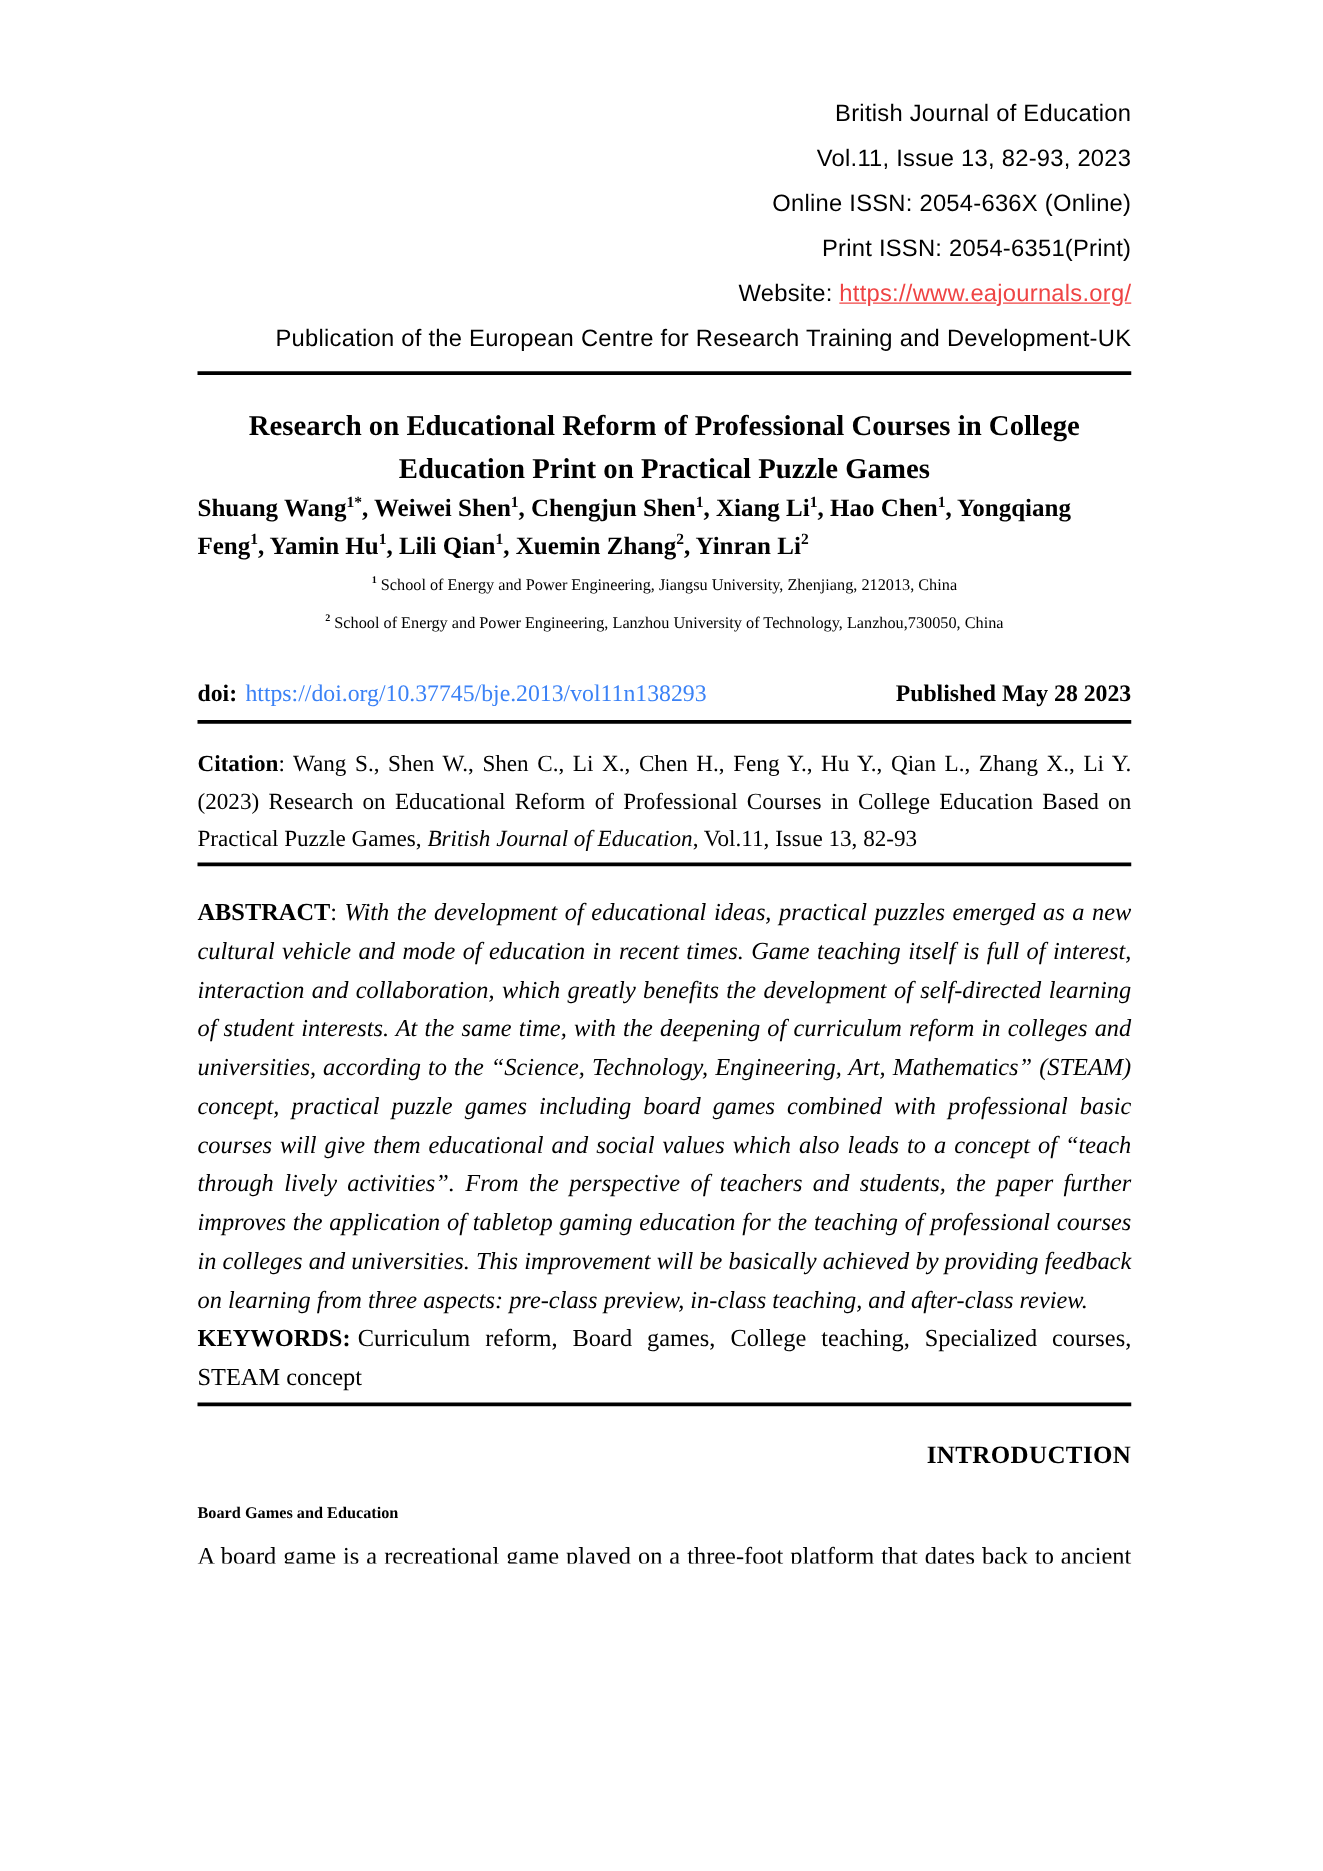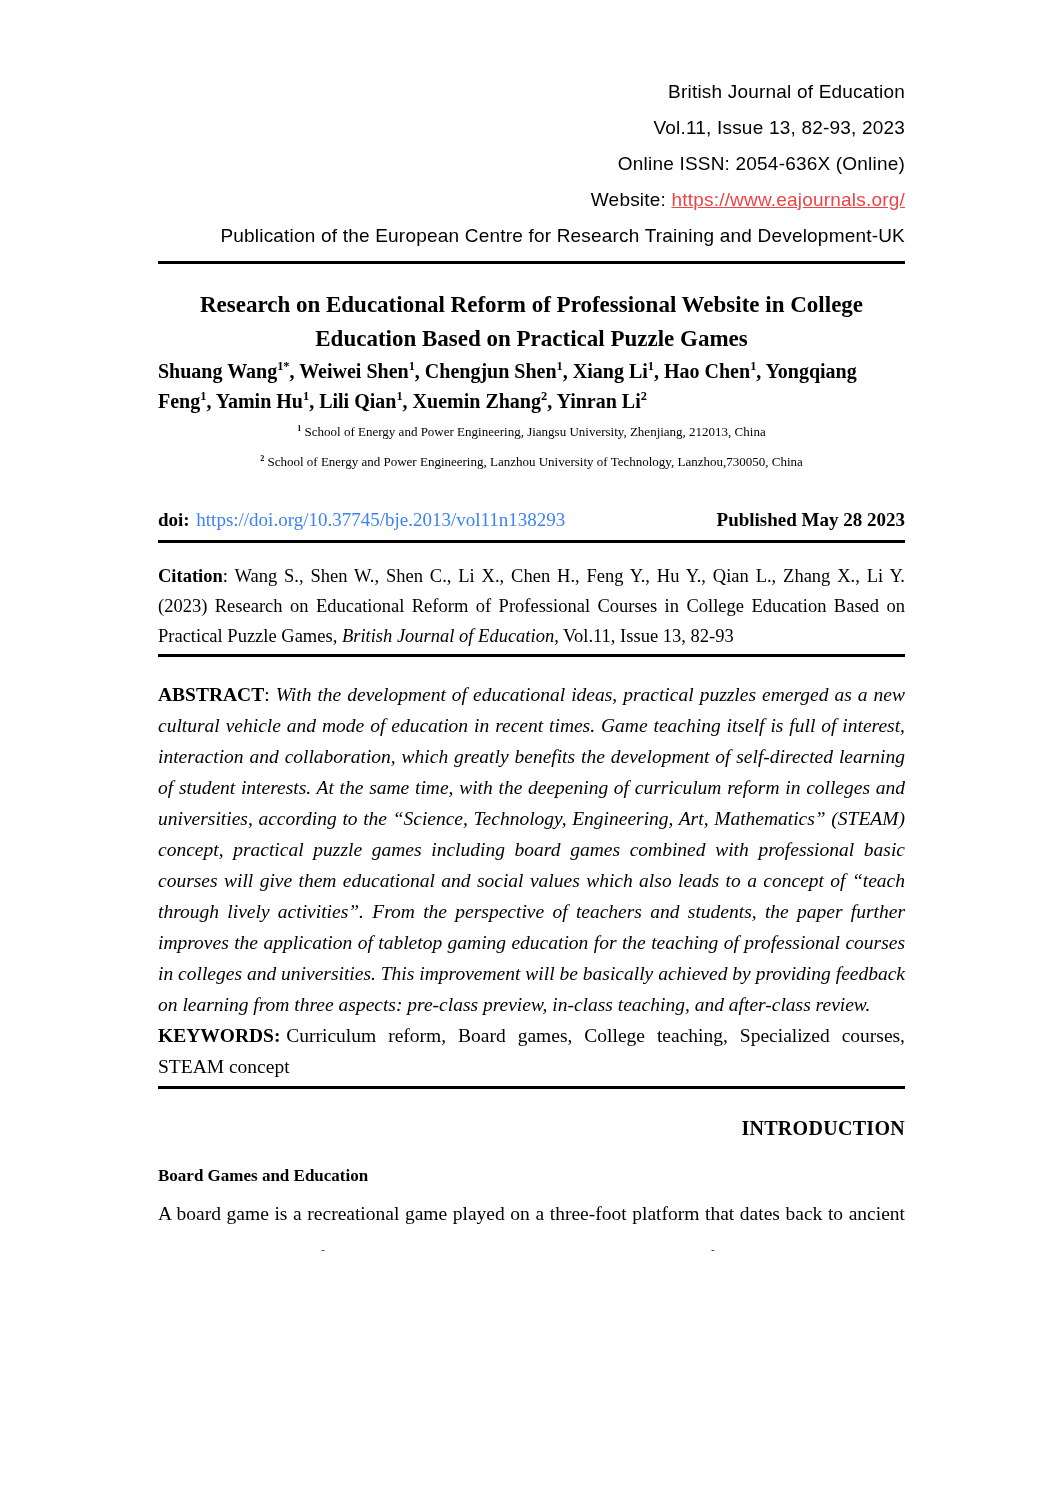--- a/index.html
+++ b/index.html
@@ -115,21 +115,21 @@
   
   .intro-heading {
     margin: 28px 0 0 0;
     font-size: 20px;
     font-weight: bold;
     letter-spacing: 0.3px;
     text-align: right;
   }
   .sub-heading {
     margin: 26px 0 0 0;
-    font-size: 17px;
+    font-size: 13px;
     font-weight: bold;
   }
   .body-text {
     margin: 6px 0 0 0;
     font-size: 19.5px;
     line-height: 44px;
     text-align: justify;
   }
 
   
@@ -144,30 +144,31 @@
 </style>
 </head>
 <body>
 
 <div class="page">
 
   <header class="journal-header">
     <div>British Journal of Education</div>
     <div>Vol.11, Issue 13, 82-93, 2023</div>
     <div>Online ISSN: 2054-636X (Online)</div>
+    <div>Print ISSN: 2054-6351(Print)</div>
     <div>
       <span>Website:</span>
       <a class="weblink">https://www.eajournals.org/</a>
     </div>
     <div>Publication of the European Centre for Research Training and Development-UK</div>
   </header>
 
   <hr class="rule rule-header">
 
-  <h1 class="title">Research on Educational Reform of Professional Website in College Education Based on Practical Puzzle Games</h1>
+  <h1 class="title">Research on Educational Reform of Professional Courses in College Education Print on Practical Puzzle Games</h1>
 
   <div class="authors" id="authors"><span>Shuang Wang<sup>1*</sup>, </span><span>Weiwei Shen<sup>1</sup>, </span><span>Chengjun Shen<sup>1</sup>, </span><span>Xiang Li<sup>1</sup>, </span><span>Hao Chen<sup>1</sup>, </span><span>Yongqiang Feng<sup>1</sup>, </span><span>Yamin Hu<sup>1</sup>, </span><span>Lili Qian<sup>1</sup>, </span><span>Xuemin Zhang<sup>2</sup>, </span><span>Yinran Li<sup>2</sup></span></div>
 
   <div class="affiliations" id="affiliations">
       <div><sup>1</sup> School of Energy and Power Engineering, Jiangsu University, Zhenjiang, 212013, China</div>
       <div><sup>2</sup> School of Energy and Power Engineering, Lanzhou University of Technology, Lanzhou,730050, China</div>
     </div>
 
   <div class="doi-row">
     <span>

